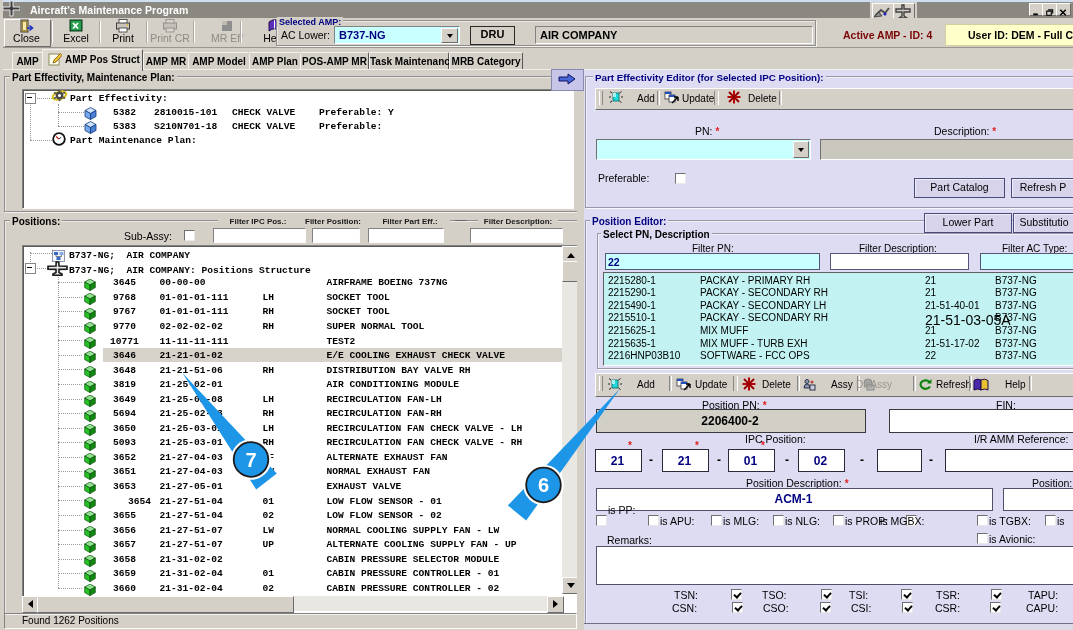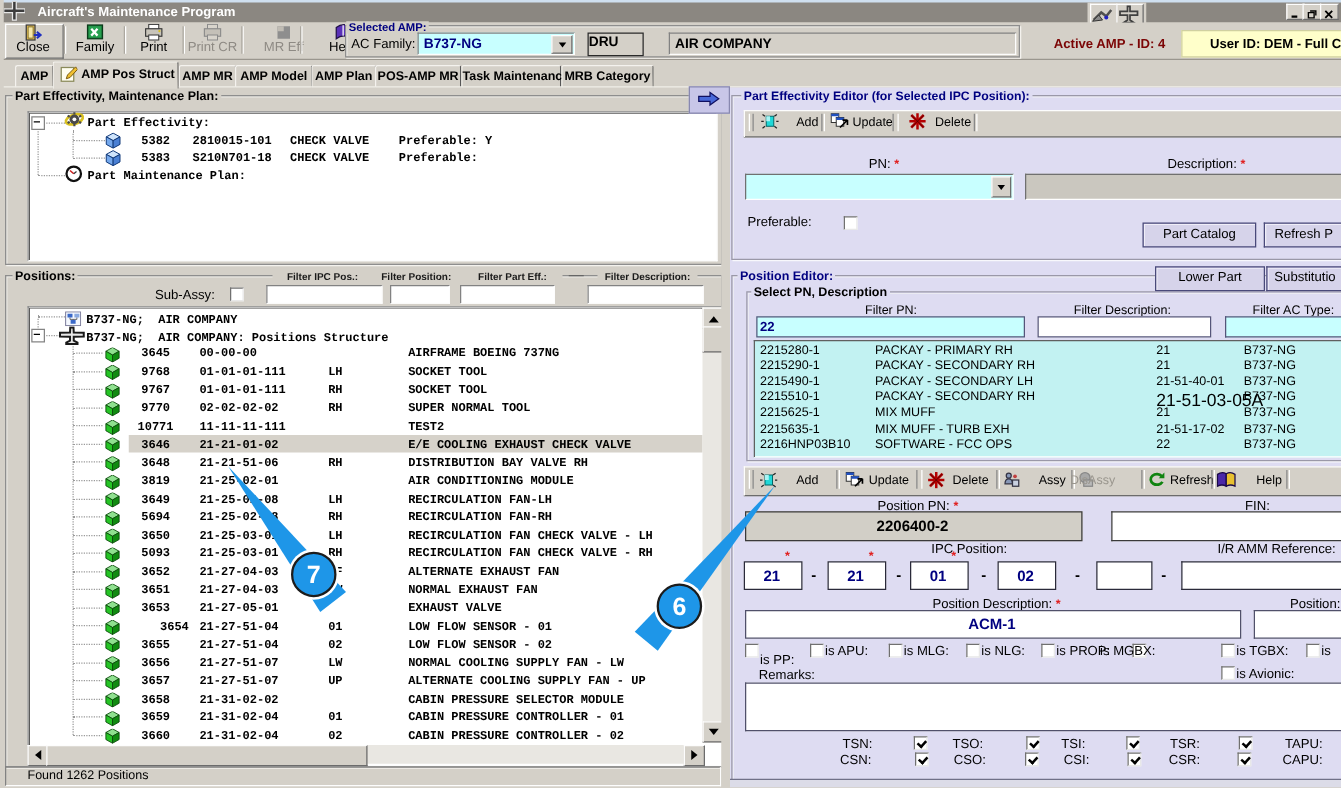--- a/index.html
+++ b/index.html
@@ -62,21 +62,21 @@
       </svg></div>
     <div style="margin-top:-1px">Close</div>
   </div>
 <div class="sep" style="left:51px"></div>
 <div class="tb" style="left:54px;width:44px">
     <div style="height:14px"><svg width="15" height="14" viewBox="0 0 15 14">
         <rect x="1" y="1" width="12" height="11" fill="#187a38" stroke="#0a3a1a"></rect>
         <rect x="2" y="2" width="10" height="9" fill="#28a050"></rect>
         <path d="M4,4 L9,9.5 M9,4 L4,9.5" stroke="#fff" stroke-width="1.8"></path>
       </svg></div>
-    <div style="margin-top:-1px">Family</div>
+    <div style="margin-top:-1px">Excel</div>
   </div>
 <div class="sep" style="left:99px"></div>
 <div class="tb" style="left:101px;width:44px">
     <div style="height:14px"><svg width="16" height="14" viewBox="0 0 16 14">
         <rect x="4" y="0.5" width="8" height="4" fill="#fff" stroke="#333" stroke-width="0.8"></rect>
         <rect x="1.5" y="4" width="13" height="6" fill="#c8c4ba" stroke="#333" stroke-width="0.9"></rect>
         <rect x="4" y="9" width="8" height="4" fill="#fff" stroke="#333" stroke-width="0.8"></rect>
         <circle cx="12.5" cy="5.8" r="0.9" fill="#d8c020"></circle>
       </svg></div>
     <div style="margin-top:-1px">Print</div>
@@ -102,27 +102,27 @@
 <div class="tb" style="left:252px;width:44px">
     <div style="height:14px"><svg width="15" height="14" viewBox="0 0 15 14">
         <path d="M2,3 Q7,-1 13,2 L13,11 Q7,8 2,12 Z" fill="#5a30b8" stroke="#201048"></path>
         <path d="M7.5,1.2 L7.5,9.5" stroke="#fff" stroke-width="1"></path>
       </svg></div>
     <div style="margin-top:-1px">Help</div>
   </div>
 <div class="ab" style="left:276px;top:19px;width:540px;height:27px;background:#d4d0c8"></div>
 <div class="ab grvL" style="left:276px;top:20px;width:538px;height:24px"></div>
 <div class="ab navy" style="left:277px;top:17px;font-size:9px;font-weight:bold;background:#d4d0c8;padding:0 2px">Selected AMP:</div>
-<div class="ab" style="left:281px;top:29px;font-size:10.5px">AC Family:</div>
+<div class="ab" style="left:281px;top:29px;font-size:10.5px">AC Lower:</div>
 <div class="ab sunk2" style="left:334px;top:26px;width:124px;height:16px;background:#c8ffff"></div>
 <div class="ab navy b" style="left:339px;top:29px;font-size:11px">B737-NG</div>
 <div class="ab rais" style="left:441px;top:28px;width:15px;height:13px">
     <div style="width:0;height:0;border:3.5px solid transparent;border-top:4.5px solid #000;margin:5px auto 0"></div>
   </div>
-<div class="ab" style="left:470px;top:26px;width:43px;height:17px;background:#d4d0c8;border:1.4px solid #2a2a2a;font-size:11px;font-weight:bold;text-align:left;line-height:15px">DRU</div>
+<div class="ab" style="left:470px;top:26px;width:43px;height:17px;background:#d4d0c8;border:1.4px solid #2a2a2a;font-size:11px;font-weight:bold;text-align:center;line-height:15px">DRU</div>
 <div class="ab sunk2" style="left:535px;top:26px;width:276px;height:16px;background:#d4d0c8"></div>
 <div class="ab b" style="left:540px;top:29px;font-size:11px">AIR COMPANY</div>
 <div class="ab b" style="left:843px;top:28.5px;font-size:10.5px;color:#7b0505">Active AMP - ID: 4</div>
 <div class="ab" style="left:945px;top:24px;width:128px;height:20px;background:#ffffca;border:1px solid #d0d0a0"></div>
 <div class="ab b" style="left:968px;top:29px;font-size:10.5px;white-space:nowrap">User ID: DEM - Full Comp</div>
 <div class="tab" style="left:12px;width:29px;line-height:17px">AMP</div>
 <div class="tab" style="left:143px;width:44px;line-height:17px">AMP MR</div>
 <div class="tab" style="left:188px;width:60px;line-height:17px">AMP Model</div>
 <div class="tab" style="left:249px;width:50px;line-height:17px">AMP Plan</div>
 <div class="tab" style="left:300px;width:67px;line-height:17px">POS-AMP MR</div>
@@ -659,21 +659,21 @@
 <div class="ab b" style="left:785px;top:453px;font-size:12px">-</div>
 <div class="ab b" style="left:860px;top:453px;font-size:12px">-</div>
 <div class="ab b" style="left:929px;top:453px;font-size:12px">-</div>
 <div class="ab" style="left:945px;top:449px;width:128px;height:21px;background:#fff;border:1.5px solid #2a2a3a;border-right:none"></div>
 <div class="ab lbl" style="left:746px;top:477px">Position Description:  <span class="star">*</span></div>
 <div class="ab lbl" style="left:1032px;top:477px">Position:</div>
 <div class="ab" style="left:596px;top:488px;width:395px;height:21px;background:#fff;border:1px solid #50506a"></div>
 <div class="ab navy b" style="left:596px;top:492px;width:395px;text-align:center;font-size:12px">ACM-1</div>
 <div class="ab" style="left:1003px;top:488px;width:70px;height:21px;background:#fff;border:1px solid #50506a;border-right:none"></div>
 <div class="cb" style="left:596px;top:515px"></div>
-<div class="ab lbl" style="left:608px;top:522px">is PP:</div>
+<div class="ab lbl" style="left:608px;top:504px">is PP:</div>
 <div class="cb" style="left:648px;top:515px"></div>
 <div class="ab lbl" style="left:660px;top:515px">is APU:</div>
 <div class="cb" style="left:711px;top:515px"></div>
 <div class="ab lbl" style="left:723px;top:515px">is MLG:</div>
 <div class="cb" style="left:773px;top:515px"></div>
 <div class="ab lbl" style="left:785px;top:515px">is NLG:</div>
 <div class="cb" style="left:833px;top:515px"></div>
 <div class="ab lbl" style="left:845px;top:515px">is PROP:</div>
 <div class="cb" style="left:906px;top:515px"></div>
 <div class="ab lbl" style="left:880px;top:515px">is MGBX:</div>

